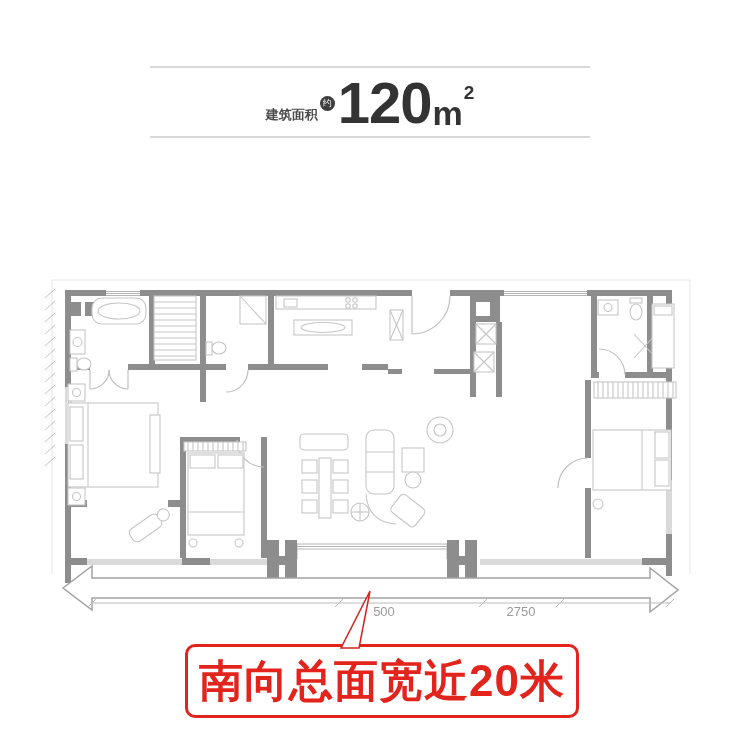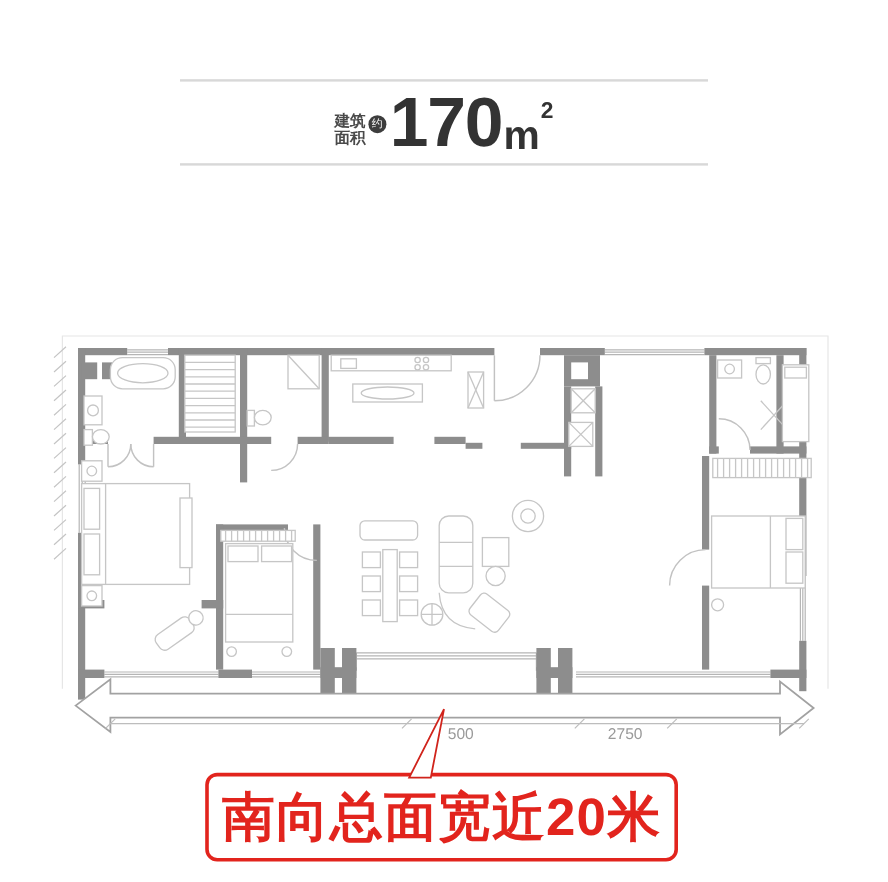--- a/index.html
+++ b/index.html
@@ -4,53 +4,53 @@
 <style>
   html,body{margin:0;padding:0;background:#ffffff;}
   .page{position:relative;width:740px;height:735px;background:#fff;overflow:hidden;
         font-family:"Liberation Sans","DejaVu Sans",sans-serif;}
 
   
   .title-block{position:absolute;left:150px;top:66px;width:440px;
                border-top:2px solid #d8d8d8;border-bottom:2px solid #d8d8d8;
                padding:12px 0 10px;display:flex;align-items:flex-end;justify-content:center;}
   .area-label{font-size:13px;font-weight:700;color:#4a4a4a;line-height:1.08;
-              display:flex;flex-direction:column;margin:0 0 4px 0;}
+              display:flex;margin:0 0 4px 0;}
   .approx-badge{width:15px;height:15px;border-radius:50%;background:#3d3d3d;color:#fff;
                 font-size:9px;display:flex;align-items:center;justify-content:center;
                 margin:0 3px 15px 2px;flex:0 0 auto;}
   .area-value{font-size:58px;font-weight:800;color:#333;line-height:0.8;letter-spacing:-1px;}
   .area-unit{font-size:34px;font-weight:800;color:#333;line-height:0.78;margin-left:1px;}
   .area-sup{font-size:19px;font-weight:800;color:#333;line-height:1;margin:0 0 24px 1px;}
   .title-suffix{font-size:31px;font-weight:600;color:#484848;letter-spacing:1px;margin:0 0 1px 12px;}
 
   
   .plan{position:absolute;left:42px;top:272px;width:660px;height:350px;z-index:1;}
 
   
   .leader{position:absolute;left:330px;top:584px;width:50px;height:66px;z-index:3;}
-  .callout-box{position:absolute;left:171px;top:644px;width:394px;height:74px;
+  .callout-box{position:absolute;left:185px;top:644px;width:394px;height:74px;
                border:3px solid #e2241d;border-radius:10px;background:#fff;z-index:2;
                display:flex;align-items:center;justify-content:center;box-sizing:border-box;}
   .callout-text{font-size:44px;font-weight:800;color:#e2241d;letter-spacing:1px;white-space:nowrap;}
 </style>
 </head>
 <body>
 
 <div class="page">
 
   <header class="title-block">
     <div class="area-label">
       <span>建筑</span>
       <span>面积</span>
     </div>
     <span class="approx-badge">
       <span>约</span>
     </span>
-    <span class="area-value">170</span>
+    <span class="area-value">120</span>
     <span class="area-unit">m</span>
     <span class="area-sup">2</span>
   </header>
 
   <svg class="plan" viewBox="0 0 660 350">
 
     <g stroke="#e6e6e6" fill="none" stroke-width="1">
       <polyline points="10,302 10,8 648,8 648,302"></polyline>
     </g>
     <g stroke="#c4c4c4" stroke-width="1">

